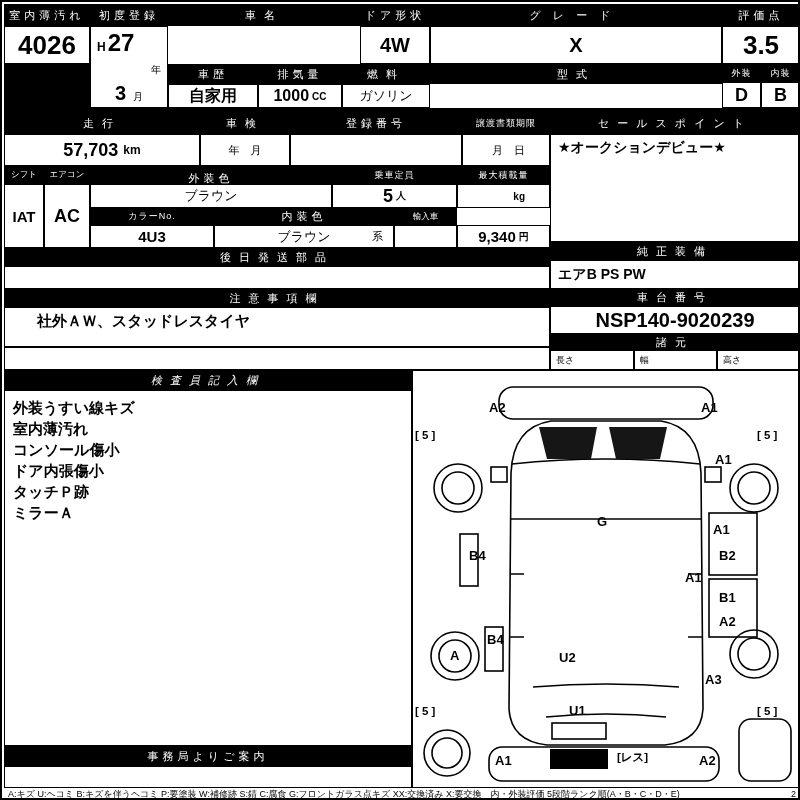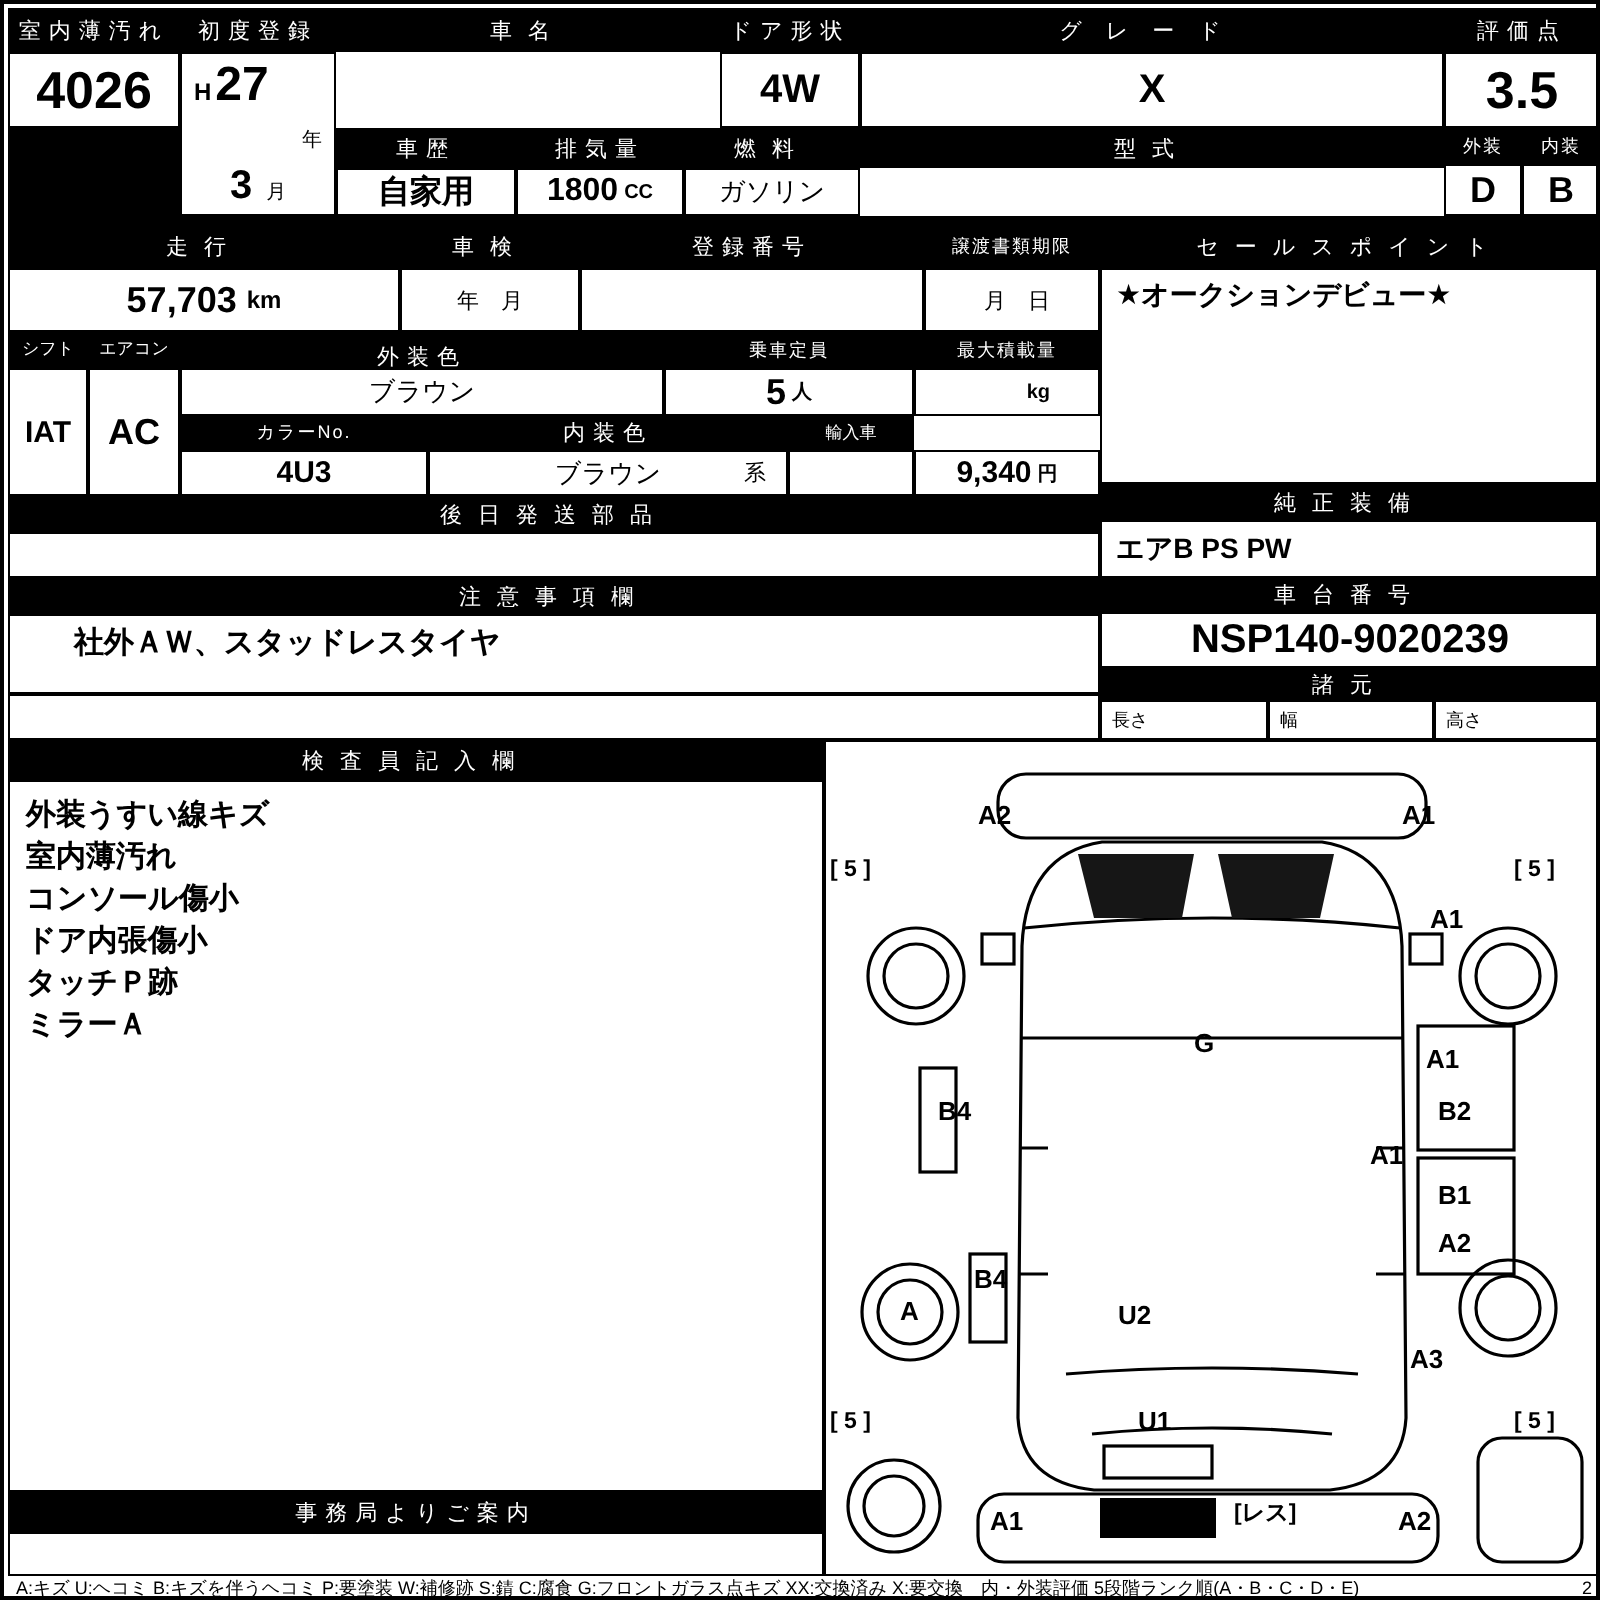--- a/index.html
+++ b/index.html
@@ -74,21 +74,21 @@
 
   <div class="cell hdr" style="left:166px;top:62px;width:90px;height:20px;">車歴</div>
   <div class="cell hdr" style="left:256px;top:62px;width:84px;height:20px;">排気量</div>
   <div class="cell hdr ls8" style="left:340px;top:62px;width:88px;height:20px;">燃料</div>
   <div class="cell hdr ls8" style="left:428px;top:62px;width:292px;height:20px;">型式</div>
   <div class="cell hdr sm" style="left:720px;top:62px;width:39px;height:18px;">外装</div>
   <div class="cell hdr sm" style="left:759px;top:62px;width:39px;height:18px;">内装</div>
 
   <div class="cell v16" style="left:166px;top:82px;width:90px;height:24px;">自家用</div>
   <div class="cell" style="left:256px;top:82px;width:84px;height:24px;">
-    <span class="v16">1800</span>
+    <span class="v16">1000</span>
       <span class="unit">CC</span>
   </div>
   <div class="cell v13" style="left:340px;top:82px;width:88px;height:24px;">ガソリン</div>
   <div class="cell v18" style="left:720px;top:80px;width:39px;height:26px;">D</div>
   <div class="cell v18" style="left:759px;top:80px;width:39px;height:26px;">B</div>
 
   <div class="sep" style="left:2px;top:106px;width:796px;height:5px;"></div>
 
   <div class="cell hdr ls8" style="left:2px;top:111px;width:196px;height:21px;">走行</div>
   <div class="cell hdr ls8" style="left:198px;top:111px;width:90px;height:21px;">車検</div>
@@ -157,21 +157,21 @@
   </div>
   <div class="cell" style="left:632px;top:348px;width:83px;height:20px;">
     <span class="spec-label">幅</span>
     <span></span>
   </div>
   <div class="cell" style="left:715px;top:348px;width:83px;height:20px;">
     <span class="spec-label">高さ</span>
     <span></span>
   </div>
 
-  <div class="cell hdr ls8" style="left:2px;top:368px;width:408px;height:20px;">検査員記入欄</div>
+  <div class="cell hdr ls8" style="left:2px;top:368px;width:408px;height:20px;font-style:italic;">検査員記入欄</div>
   <div class="cell notes-box" style="left:2px;top:388px;width:408px;height:356px;">
     <div class="note-line">外装うすい線キズ</div>
     <div class="note-line">室内薄汚れ</div>
     <div class="note-line">コンソール傷小</div>
     <div class="note-line">ドア内張傷小</div>
     <div class="note-line">タッチＰ跡</div>
     <div class="note-line">ミラーＡ</div>
   </div>
   <div class="cell hdr" style="left:2px;top:744px;width:408px;height:20px;">事務局よりご案内</div>
   <div class="cell" style="left:2px;top:764px;width:408px;height:22px;"></div>

